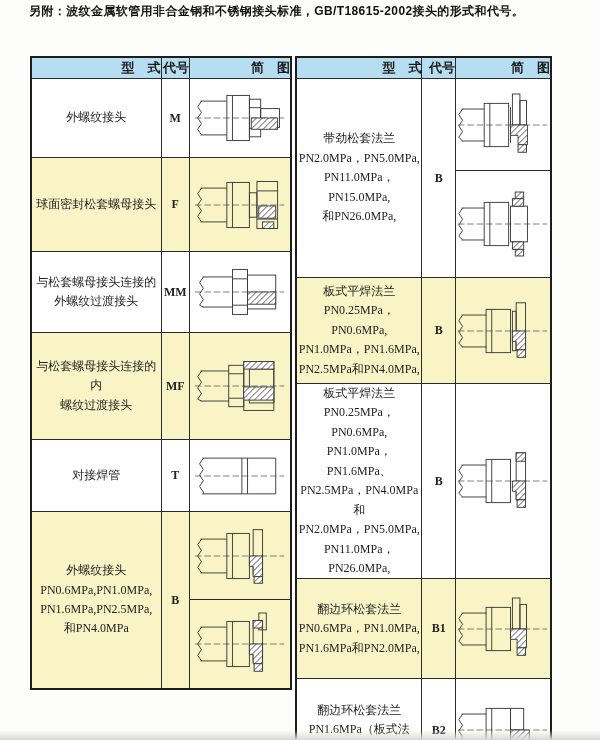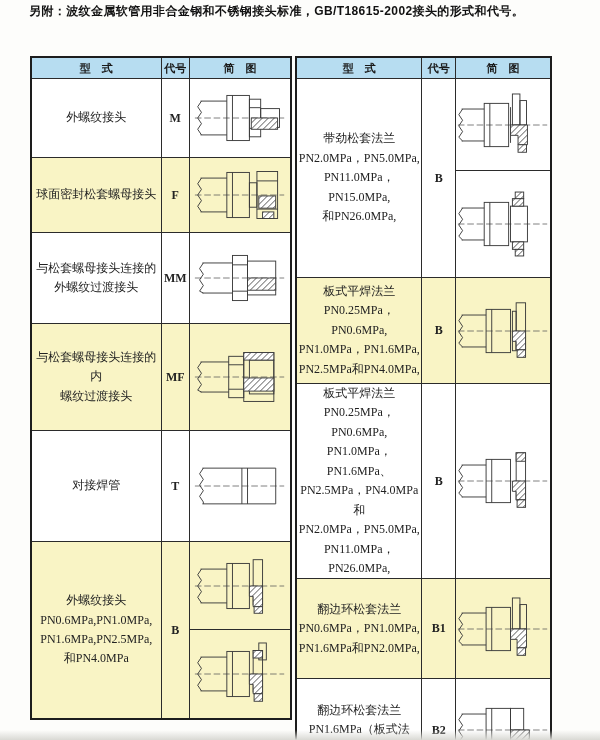--- a/index.html
+++ b/index.html
@@ -6,21 +6,21 @@
   body{width:600px;height:740px;position:relative;background:#fdfdfb;
        font-family:"Liberation Serif","DejaVu Serif",serif;color:#1c1c1c;overflow:hidden;}
   .page-title{position:absolute;left:29px;top:3px;width:560px;
        font-family:"Liberation Sans","DejaVu Sans",sans-serif;
        font-size:12px;font-weight:bold;letter-spacing:0.4px;color:#111;}
   .tables{position:absolute;left:30px;top:56px;display:flex;gap:3px;align-items:flex-start;}
   table.t{border-collapse:collapse;border:2px solid #1d1d1d;table-layout:fixed;background:#fff;}
   table.t th,table.t td{border:1px solid #2b2b2b;padding:0;vertical-align:middle;}
   table.t th{height:20px;background:var(--hdr,#b7ddf1);
        font-family:"Liberation Sans","DejaVu Sans",sans-serif;
-       font-size:11px;font-weight:bold;color:#1a1a1a;white-space:pre;}
+       font-size:13px;font-weight:bold;color:#1a1a1a;white-space:pre;text-align:right;}
   td.ty{font-size:12px;line-height:1.62;padding:3px 4px 3px 8px;white-space:pre-line;text-align:center;color:#222;}
   td.cd{text-align:center;font-size:12px;font-weight:bold;color:#222;
        font-family:"Liberation Serif","DejaVu Serif",serif;}
   td.dg{padding:0;background:#fff;}
   tr.hl td{background:var(--hl,#f9f4c5);}
   tr.hl td.dg{background:var(--hl,#f9f4c5);}
   .dslot{display:flex;align-items:center;justify-content:center;width:100%;height:100%;}
   .dsub{display:flex;align-items:center;justify-content:center;}
   .dsub.first{border-bottom:1px solid #2b2b2b;}
   .scan-shadow{position:absolute;left:0;bottom:0;width:600px;height:10px;
@@ -69,21 +69,21 @@
                 <line x1="42" y1="11" x2="42" y2="59" stroke="#3a3a3a" stroke-width="1"></line>
                 <rect x="60" y="15" width="12" height="40" fill="none" stroke="#3a3a3a" stroke-width="1"></rect>
                 <line x1="60" y1="24" x2="72" y2="24" stroke="#3a3a3a" stroke-width="1"></line>
                 <line x1="60" y1="46" x2="72" y2="46" stroke="#3a3a3a" stroke-width="1"></line>
                 <rect x="72" y="25" width="20" height="20" fill="none" stroke="#3a3a3a" stroke-width="1"></rect>
                 <rect x="62" y="35" width="28" height="12" fill="url(#hx)" stroke="#3a3a3a" stroke-width="1"></rect>
               </svg>
             </div>
           </td>
     </tr>
-    <tr class="hl" style="height:75px">
+    <tr class="hl" style="height:94px">
       <td class="ty">球面密封松套螺母接头</td>
       <td class="cd">F</td>
       <td class="dg">
             <div class="dslot">
               <svg class="diag" viewBox="0 0 100 70" width="94" height="66">
                 <line x1="2" y1="35" x2="97" y2="35" stroke="#555" stroke-width="0.8" stroke-dasharray="7 3"></line>
                 <polyline points="9,17 5,23 9,29 5,35 9,41 5,47 9,53 9,53" fill="none" stroke="#3a3a3a" stroke-width="1"></polyline>
                 <line x1="8" y1="17" x2="36" y2="17" stroke="#3a3a3a" stroke-width="1"></line>
                 <line x1="8" y1="53" x2="36" y2="53" stroke="#3a3a3a" stroke-width="1"></line>
                 <rect x="36" y="11" width="24" height="48" fill="none" stroke="#3a3a3a" stroke-width="1"></rect>
@@ -91,21 +91,21 @@
                 <rect x="60" y="22" width="8" height="26" fill="none" stroke="#3a3a3a" stroke-width="1"></rect>
                 <rect x="68" y="10" width="22" height="50" fill="none" stroke="#3a3a3a" stroke-width="1"></rect>
                 <line x1="68" y1="20" x2="90" y2="20" stroke="#3a3a3a" stroke-width="1"></line>
                 <line x1="68" y1="50" x2="90" y2="50" stroke="#3a3a3a" stroke-width="1"></line>
                 <rect x="70" y="36" width="18" height="13" fill="url(#hx)" stroke="#3a3a3a" stroke-width="1"></rect>
                 <rect x="74" y="53" width="12" height="7" fill="url(#hx)" stroke="#3a3a3a" stroke-width="1"></rect>
               </svg>
             </div>
           </td>
     </tr>
-    <tr style="height:91px">
+    <tr style="height:81px">
       <td class="ty">与松套螺母接头连接的
 外螺纹过渡接头</td>
       <td class="cd">MM</td>
       <td class="dg">
             <div class="dslot">
               <svg class="diag" viewBox="0 0 100 70" width="94" height="66">
                 <line x1="2" y1="35" x2="97" y2="35" stroke="#555" stroke-width="0.8" stroke-dasharray="7 3"></line>
                 <polyline points="11,19 7,25 11,31 7,37 11,43 7,49 11,51" fill="none" stroke="#3a3a3a" stroke-width="1"></polyline>
                 <line x1="10" y1="19" x2="42" y2="19" stroke="#3a3a3a" stroke-width="1"></line>
                 <line x1="10" y1="51" x2="42" y2="51" stroke="#3a3a3a" stroke-width="1"></line>
@@ -133,21 +133,21 @@
                 <line x1="38" y1="22" x2="54" y2="22" stroke="#3a3a3a" stroke-width="1"></line>
                 <line x1="38" y1="48" x2="54" y2="48" stroke="#3a3a3a" stroke-width="1"></line>
                 <rect x="54" y="9" width="32" height="52" fill="none" stroke="#3a3a3a" stroke-width="1"></rect>
                 <rect x="60" y="17" width="26" height="36" fill="none" stroke="#3a3a3a" stroke-width="1"></rect>
                 <rect x="54" y="9" width="32" height="8" fill="url(#hx)" stroke="#3a3a3a" stroke-width="1"></rect>
                 <rect x="54" y="36" width="32" height="14" fill="url(#hx)" stroke="#3a3a3a" stroke-width="1"></rect>
               </svg>
             </div>
           </td>
     </tr>
-    <tr style="height:111px">
+    <tr style="height:72px">
       <td class="ty">对接焊管</td>
       <td class="cd">T</td>
       <td class="dg">
             <div class="dslot">
               <svg class="diag" viewBox="0 0 100 70" width="94" height="66">
                 <line x1="2" y1="35" x2="97" y2="35" stroke="#555" stroke-width="0.8" stroke-dasharray="7 3"></line>
                 <polyline points="11,16 7,22 11,28 7,34 11,40 7,46 11,52 11,54" fill="none" stroke="#3a3a3a" stroke-width="1"></polyline>
                 <line x1="10" y1="16" x2="88" y2="16" stroke="#3a3a3a" stroke-width="1"></line>
                 <line x1="10" y1="54" x2="88" y2="54" stroke="#3a3a3a" stroke-width="1"></line>
                 <line x1="88" y1="16" x2="88" y2="54" stroke="#3a3a3a" stroke-width="1"></line>

